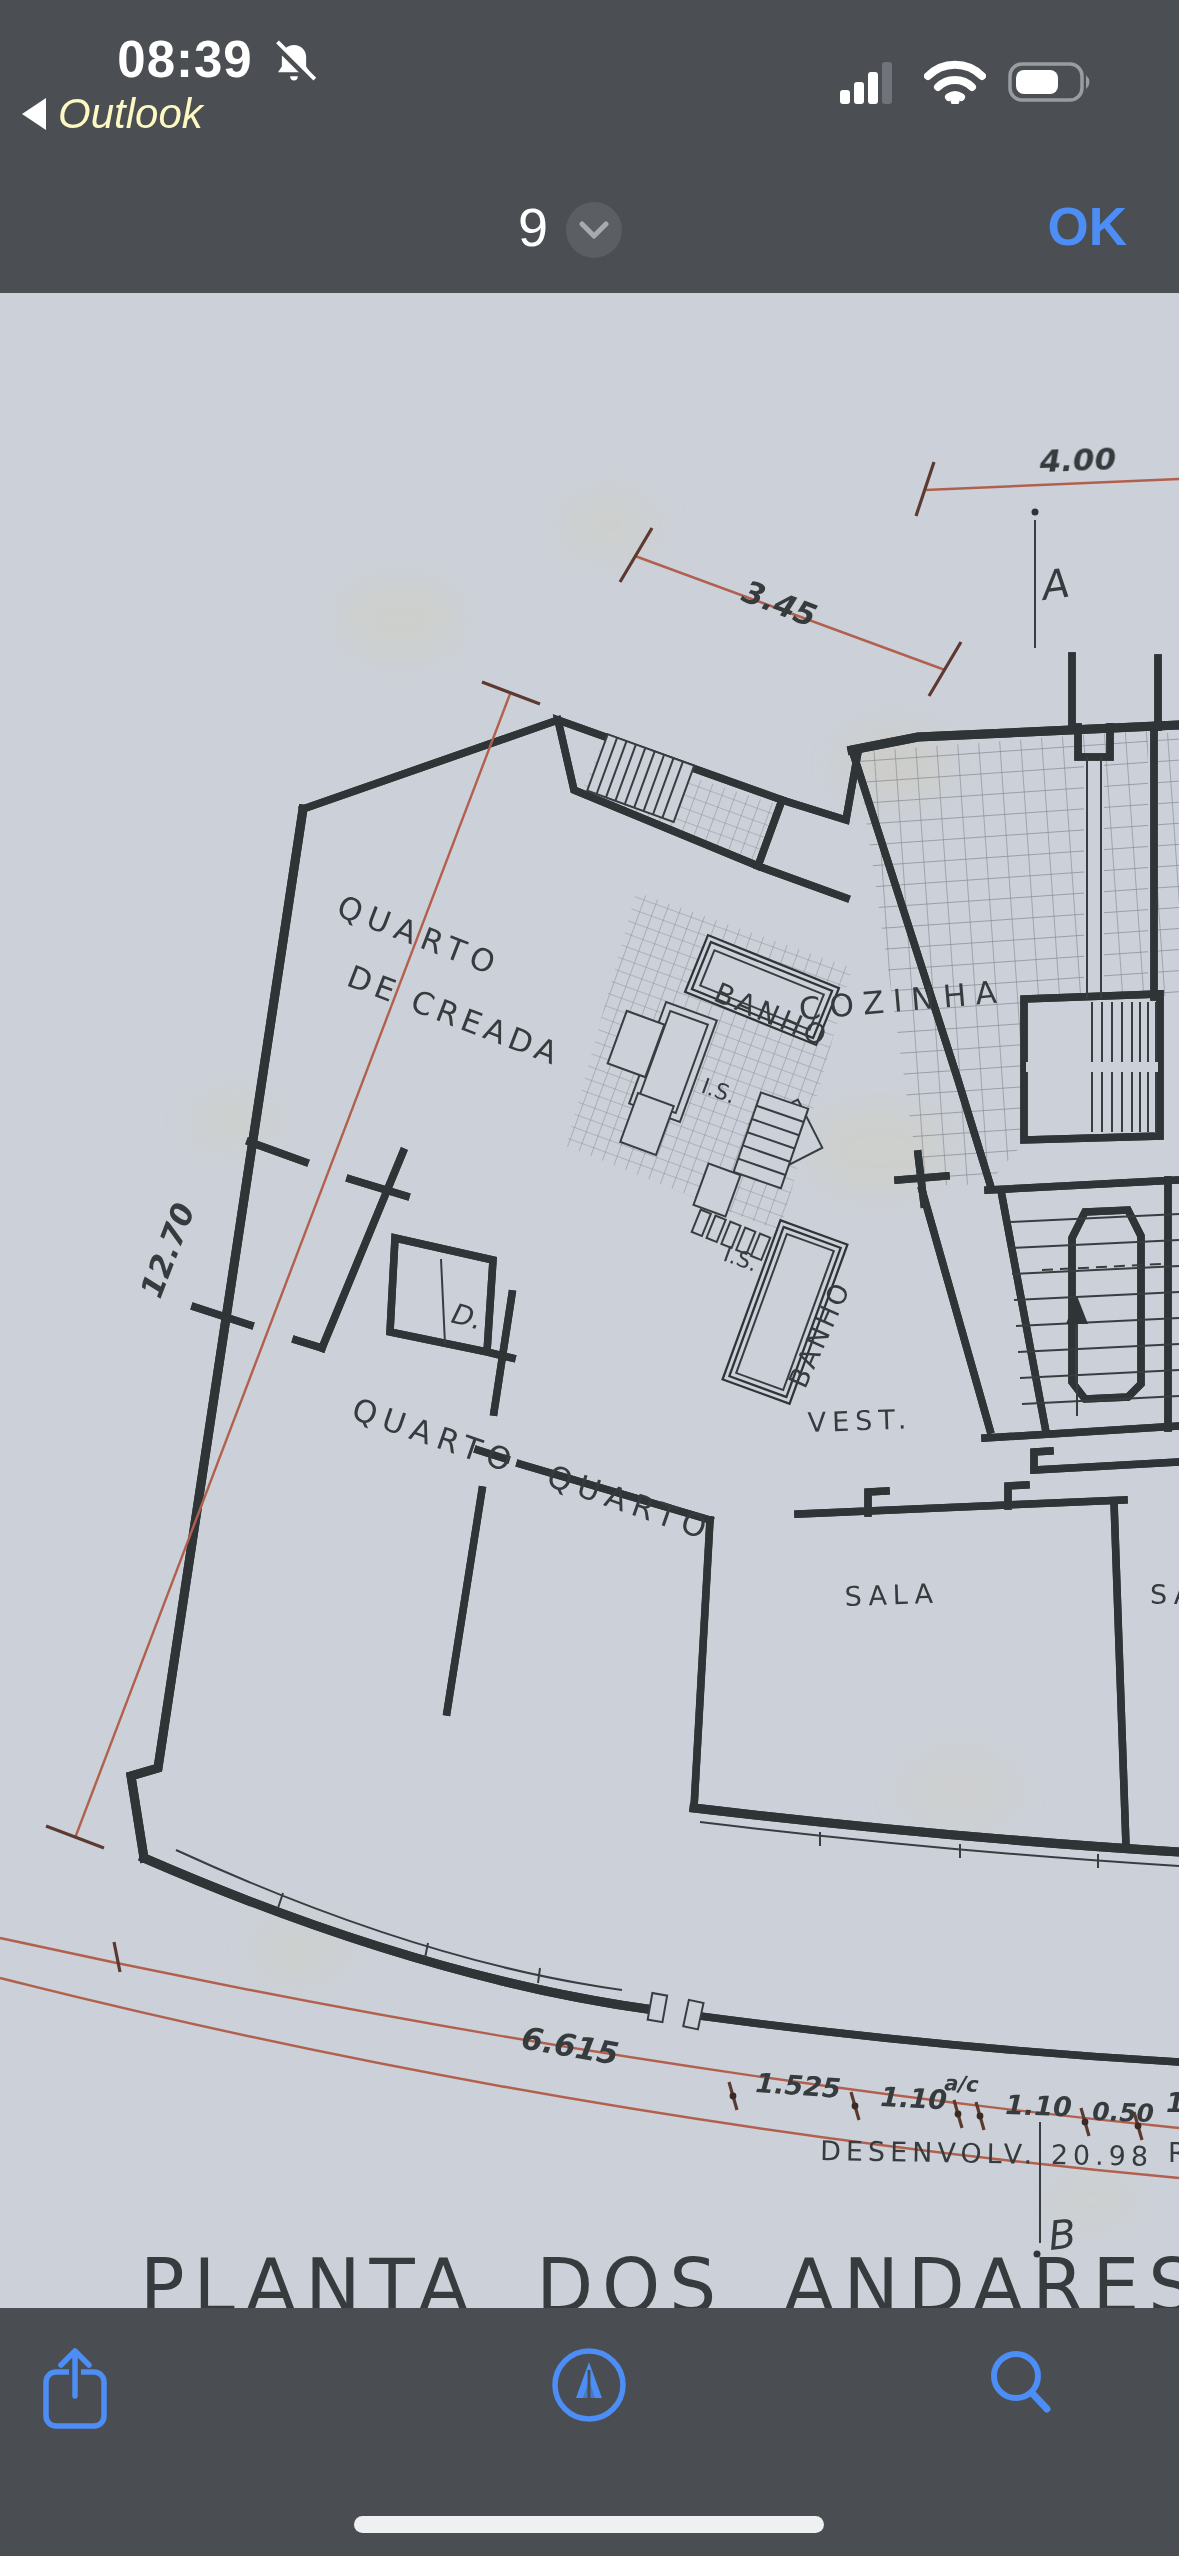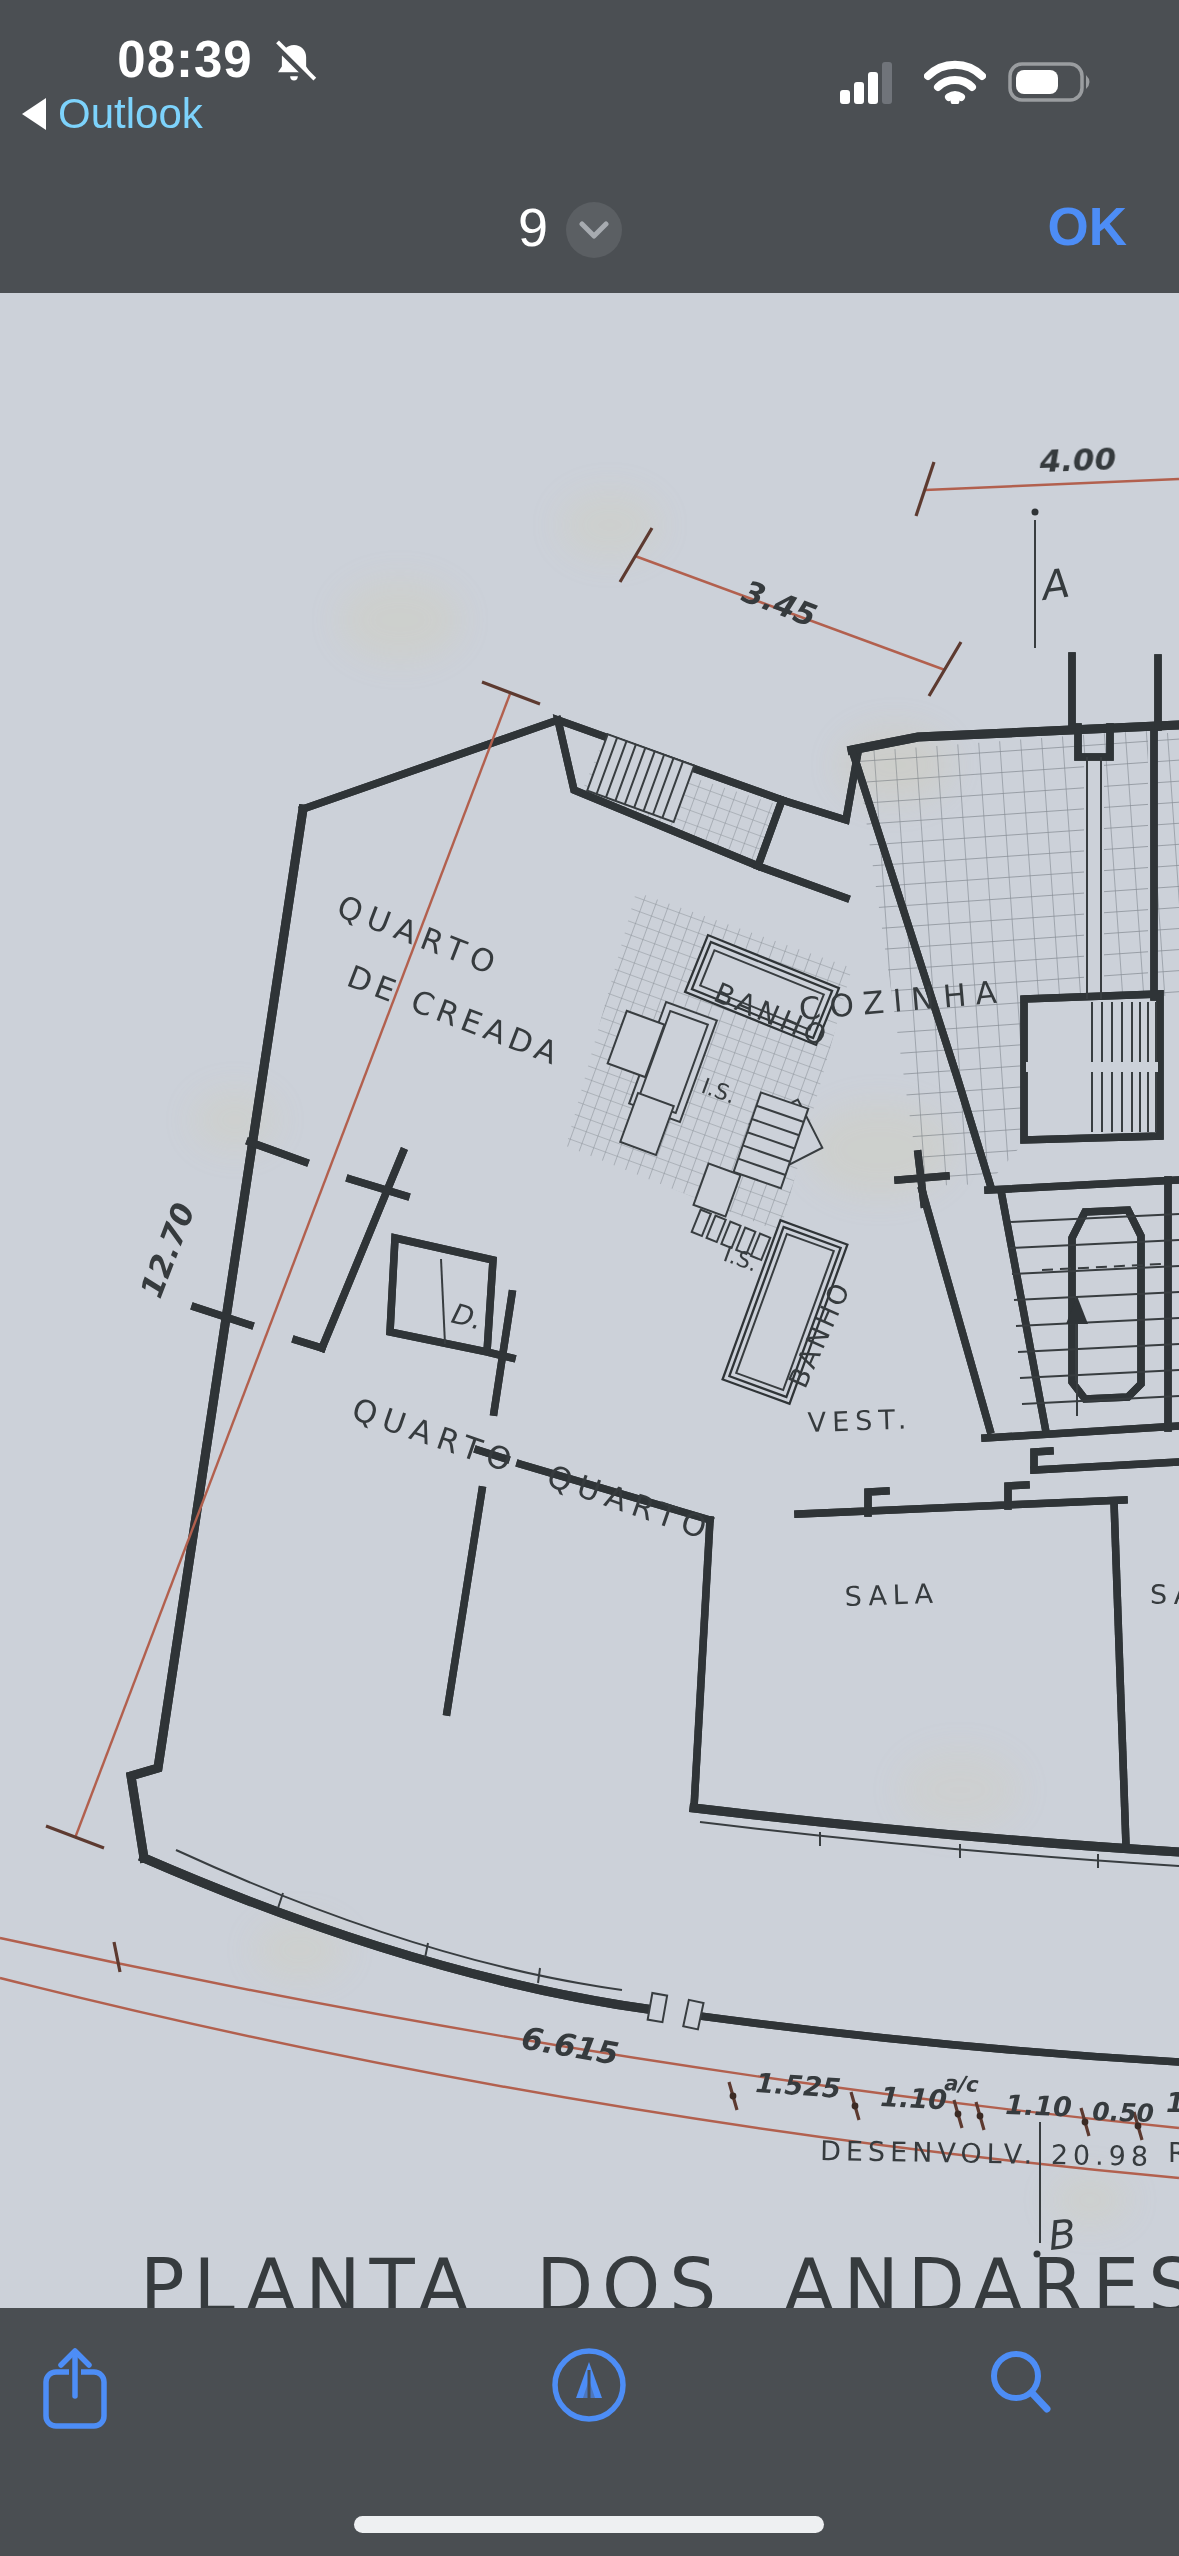--- a/index.html
+++ b/index.html
@@ -3,21 +3,21 @@
 <meta charset="utf-8">
 <style>
   html,body{margin:0;padding:0;background:#222;}
   .phone{position:relative;width:1179px;height:2556px;overflow:hidden;background:#ccd1d9;
          font-family:"Liberation Sans",sans-serif;}
   
   .header{position:absolute;top:0;left:0;width:1179px;height:293px;background:#4b4f53;z-index:30;}
   .time{position:absolute;left:100px;top:30px;width:170px;text-align:center;
         color:#fff;font-size:51px;font-weight:600;letter-spacing:1px;}
   .bell{position:absolute;left:268px;top:38px;}
-  .backrow{position:absolute;left:22px;top:90px;display:flex;align-items:center;color:#7dd3fc;}
+  .backrow{position:absolute;left:22px;top:90px;display:flex;align-items:center;color:#fef9c3;font-style:italic;}
   .backtri{width:0;height:0;border-top:16px solid transparent;border-bottom:16px solid transparent;
            border-right:24px solid #fff;margin-right:12px;}
   .backlabel{font-size:42px;font-weight:400;}
   .sigicons{position:absolute;left:840px;top:60px;display:flex;align-items:flex-end;gap:22px;}
   .pagenum{position:absolute;left:478px;top:196px;width:70px;text-align:right;
            color:#fff;font-size:54px;font-weight:400;}
   .chev{position:absolute;left:566px;top:202px;width:56px;height:56px;border-radius:50%;
         background:#5b5f63;display:flex;align-items:center;justify-content:center;}
   .okbtn{position:absolute;right:52px;top:196px;color:#4d8df6;font-size:53px;font-weight:700;}
   

